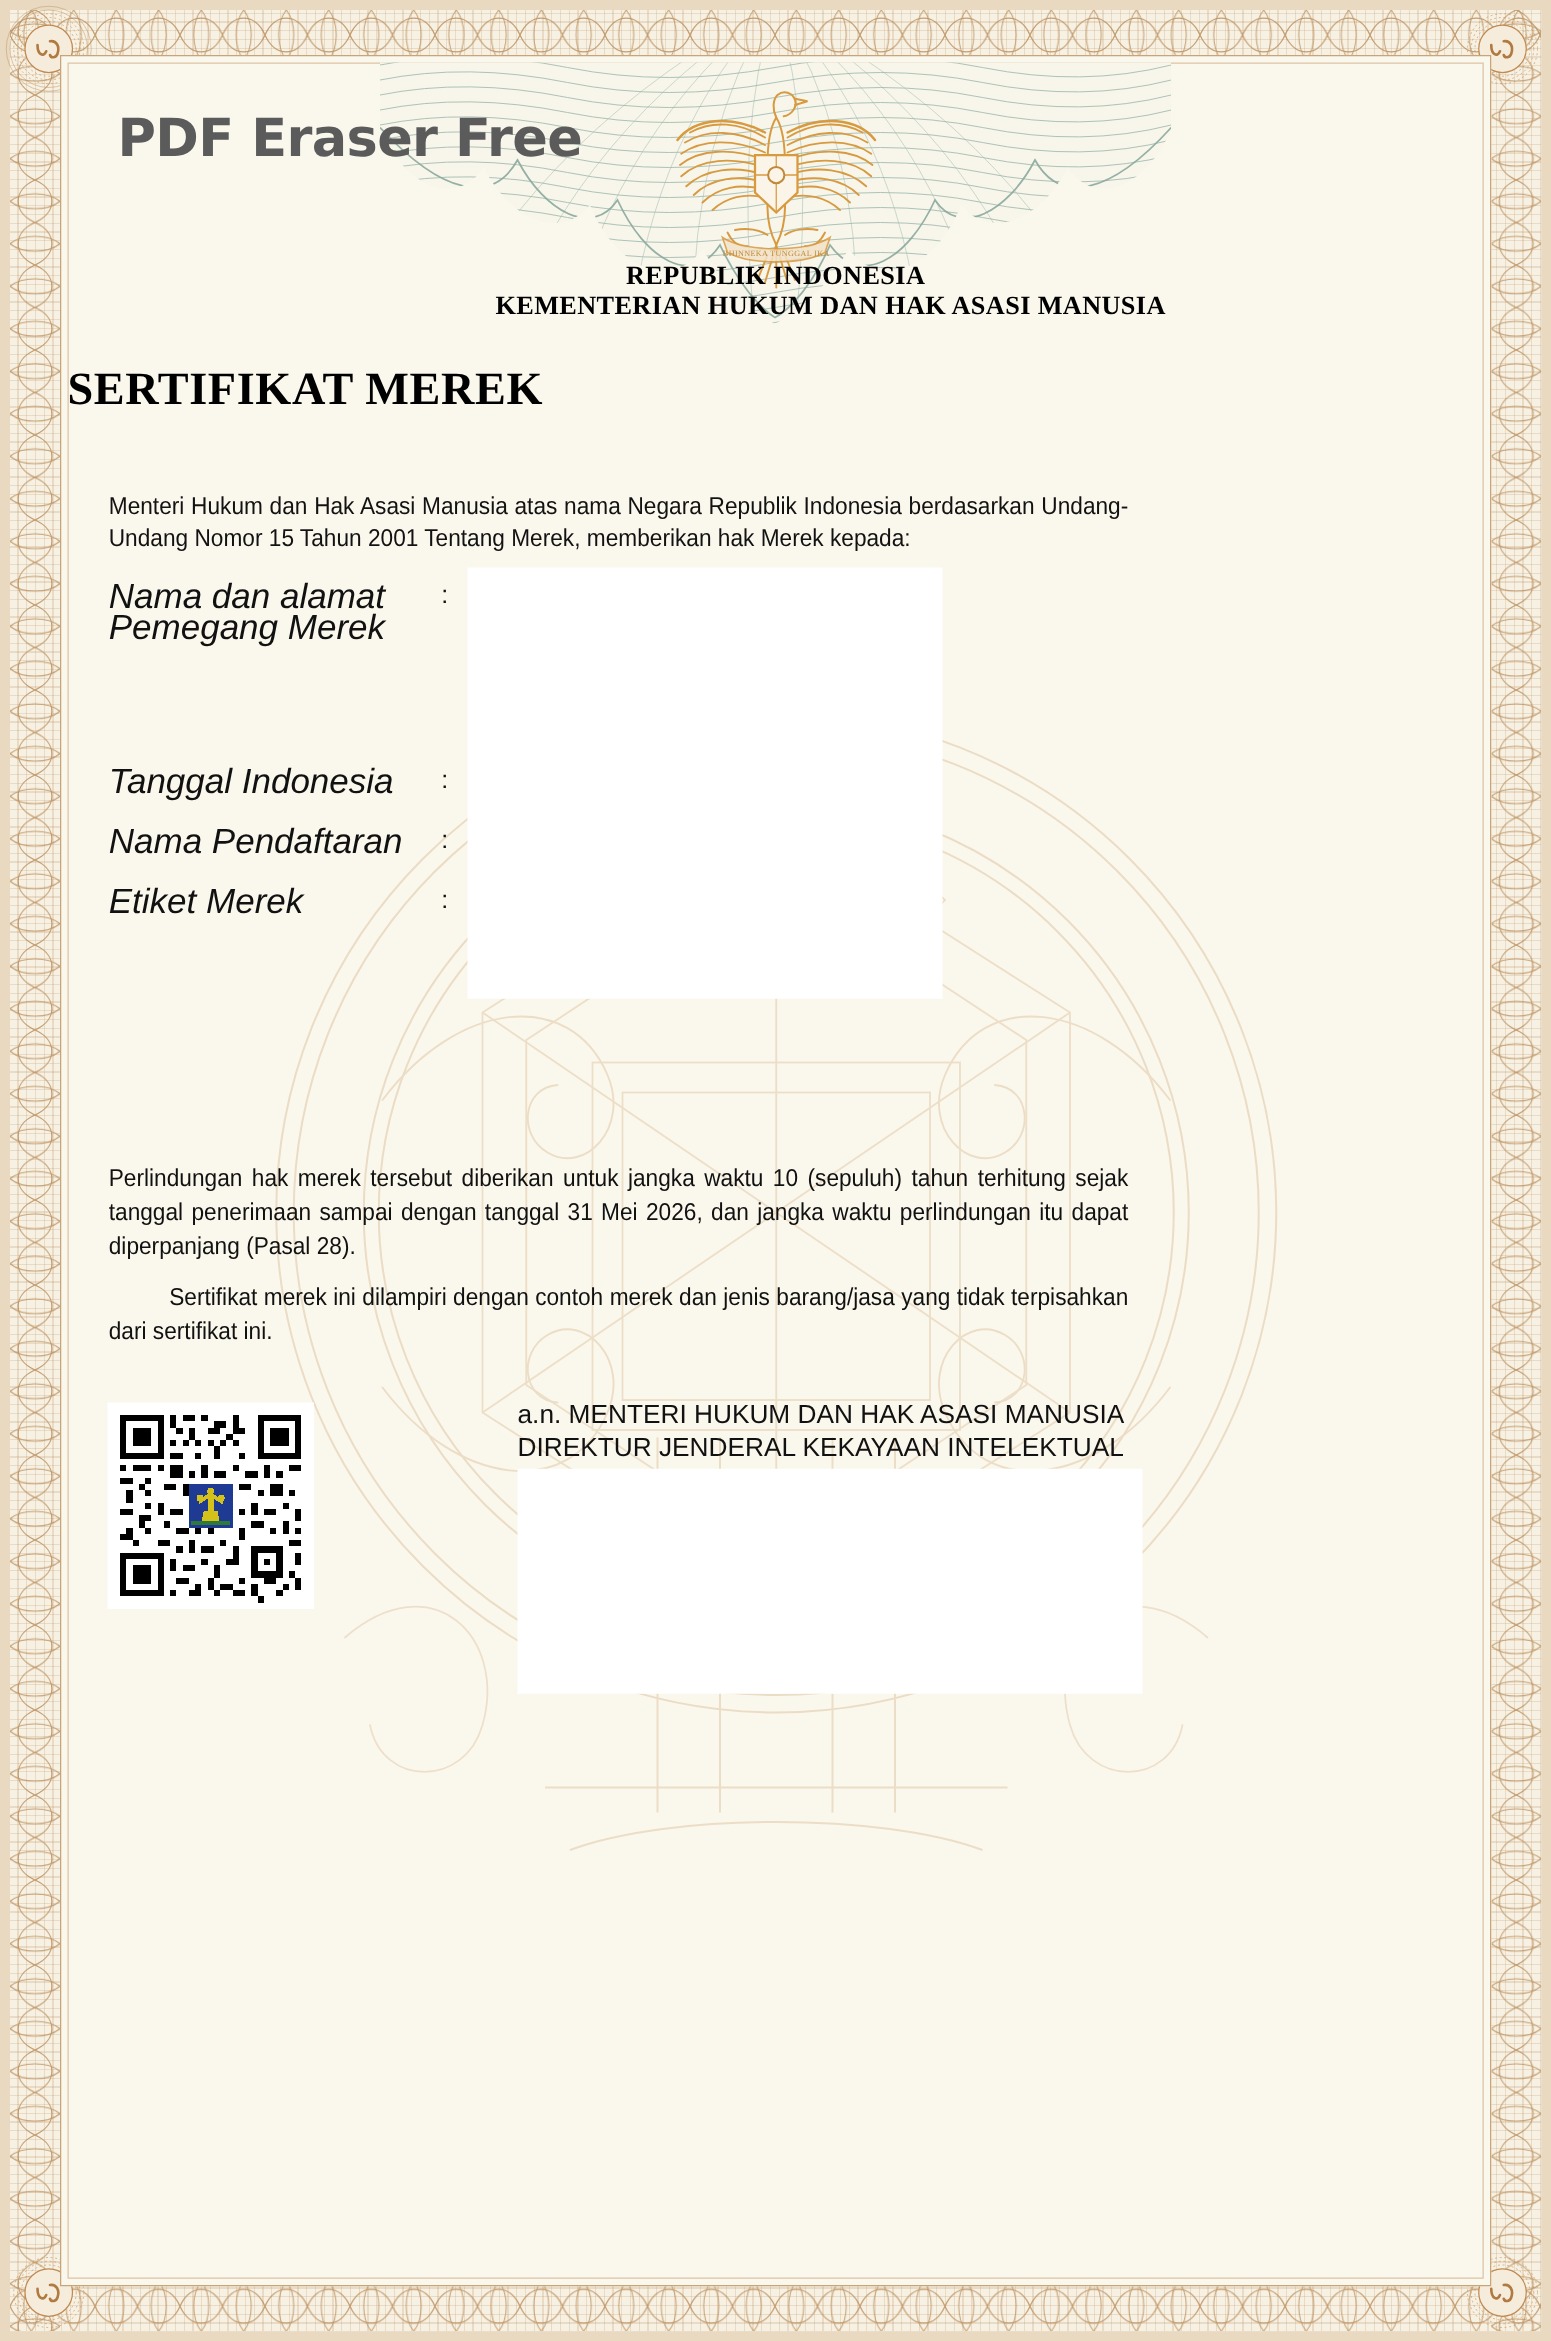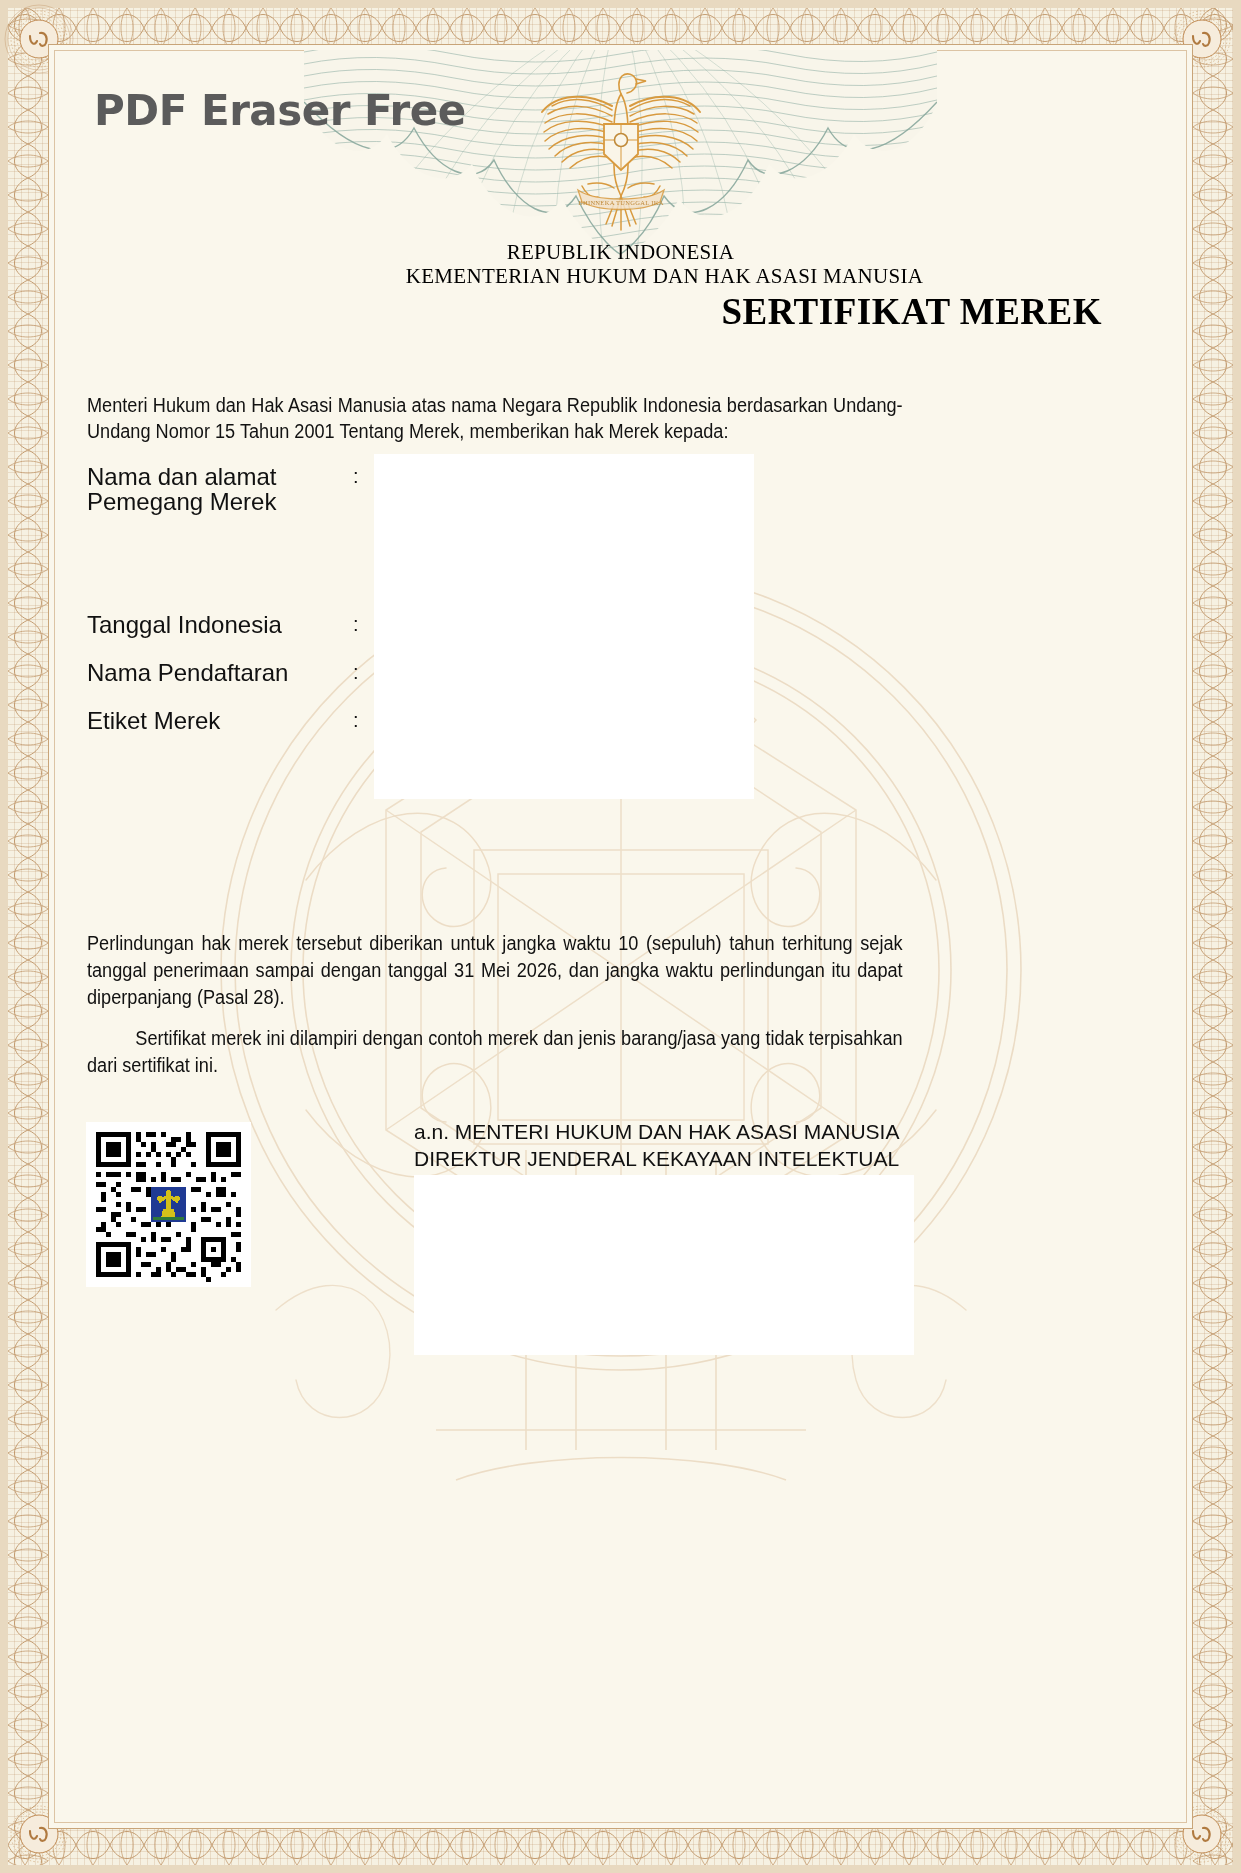--- a/index.html
+++ b/index.html
@@ -78,47 +78,46 @@
     position:absolute;left:40px;top:36px;
     font-family:"DejaVu Sans", sans-serif;
     font-weight:bold;font-size:42px;letter-spacing:-0.5px;
     color:#5b5b5b;
     white-space:nowrap;
   }
 
   
   .org{
     position:absolute;left:0;width:1133px;text-align:center;
-    font-family:"Liberation Serif", serif;font-weight:normal;
+    font-family:"Liberation Serif", serif;font-weight:bold;
     color:#000;
-    margin-top:32px;
   }
   .org-l1{top:158px;font-size:21px;letter-spacing:.3px;}
   .org-l2{top:182px;font-size:21px;letter-spacing:.3px;padding-left:44px;}
   .doc-title{
-    position:absolute;left:0;top:240px;width:1048px;text-align:right;
+    position:absolute;left:0;top:240px;width:1048px;text-align:left;
     font-family:"Liberation Serif", serif;font-weight:bold;
     font-size:37px;letter-spacing:.5px;color:#000;
   }
 
   
   .intro{
     position:absolute;left:33px;top:342px;width:877px;
     font-family:"Liberation Sans", sans-serif;
     font-size:19.5px;line-height:26px;color:#121212;
     text-align:justify;
     transform:scaleX(.93);transform-origin:left top;
   }
 
   
   .fields{position:absolute;left:33px;top:414px;width:900px;}
   .frow{position:relative;height:auto;}
   .flabel{
-    position:absolute;left:0;font-size:24px;line-height:25px;color:#111;
-    font-family:"Liberation Sans", sans-serif;white-space:pre-line;
+    position:absolute;left:0;font-size:28px;line-height:25px;color:#111;
+    font-family:"Liberation Sans", sans-serif;white-space:pre-line;font-style:italic;
   }
   .fcolon{position:absolute;left:266px;font-size:20px;line-height:25px;color:#111;}
 
   .r1{top:0;}
   .r2{top:148px;}
   .r3{top:196px;}
   .r4{top:244px;}
 
   
   .redact{position:absolute;background:#ffffff;}

